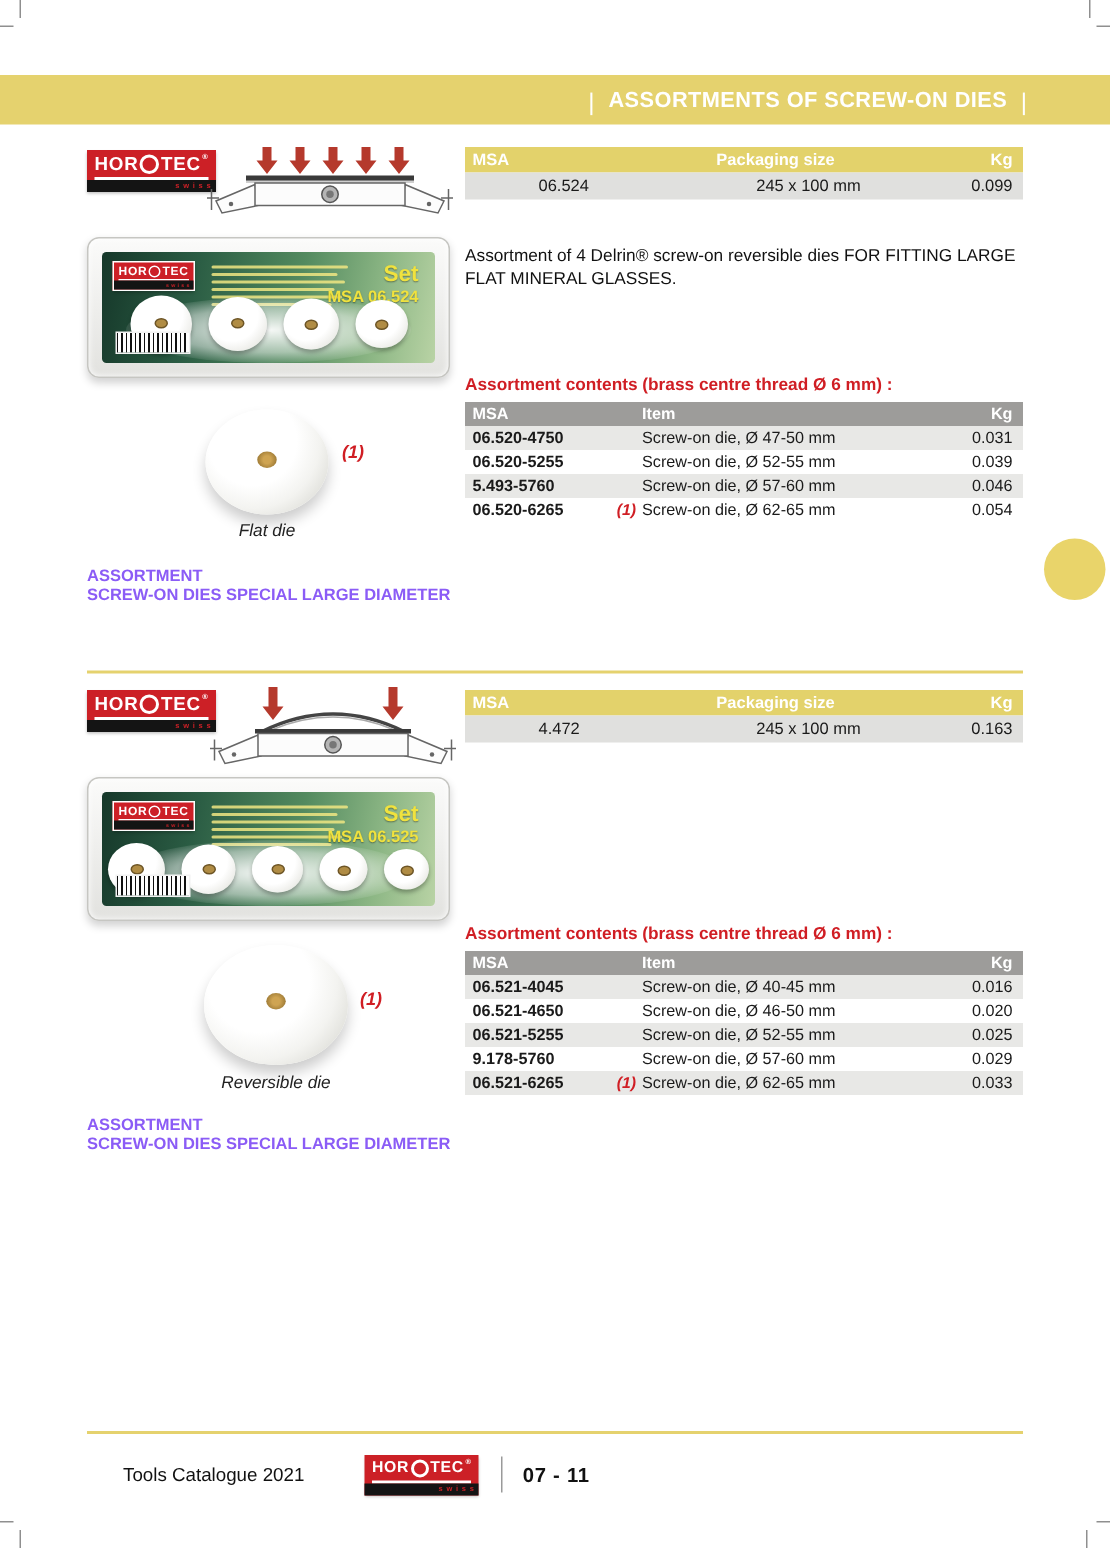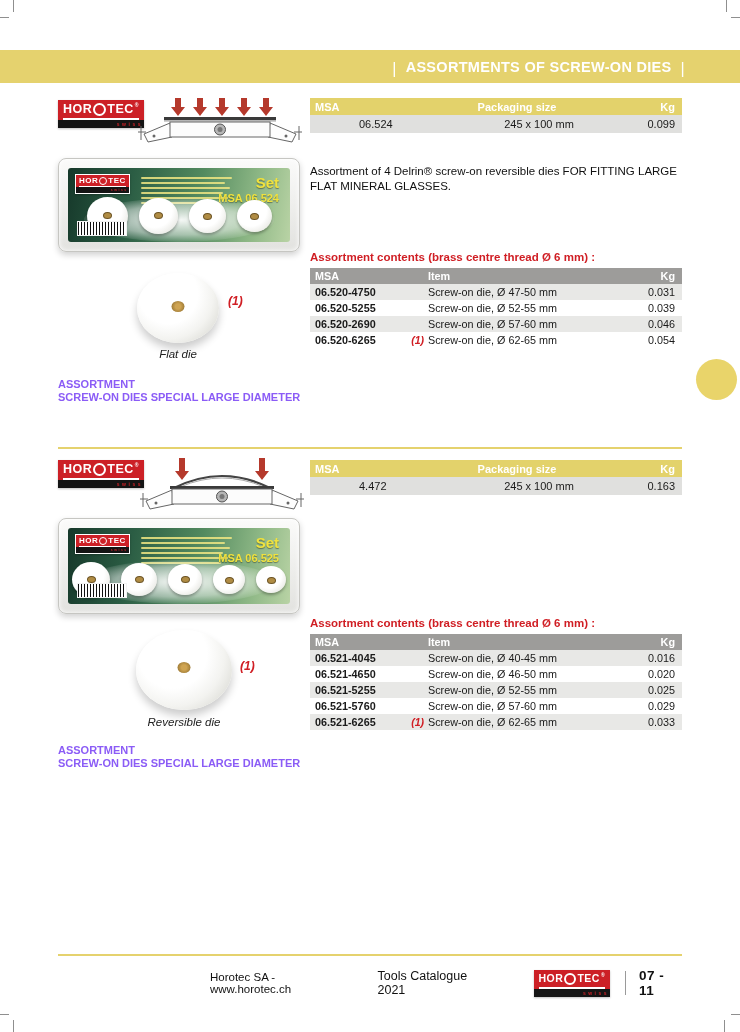--- a/index.html
+++ b/index.html
@@ -236,21 +236,21 @@
           <span class="ct-item">Screw-on die, Ø 47-50 mm</span>
           <span class="ct-kg">0.031</span>
         </div>
           <div class="ct-row">
           <span class="ct-msa">06.520-5255</span>
           <span class="ct-ref"></span>
           <span class="ct-item">Screw-on die, Ø 52-55 mm</span>
           <span class="ct-kg">0.039</span>
         </div>
           <div class="ct-row">
-          <span class="ct-msa">06.520-2690</span>
+          <span class="ct-msa">5.493-5760</span>
           <span class="ct-ref"></span>
           <span class="ct-item">Screw-on die, Ø 57-60 mm</span>
           <span class="ct-kg">0.046</span>
         </div>
           <div class="ct-row">
           <span class="ct-msa">06.520-6265</span>
           <span class="ct-ref">(1)</span>
           <span class="ct-item">Screw-on die, Ø 62-65 mm</span>
           <span class="ct-kg">0.054</span>
         </div>
@@ -375,21 +375,21 @@
           <span class="ct-item">Screw-on die, Ø 46-50 mm</span>
           <span class="ct-kg">0.020</span>
         </div>
           <div class="ct-row">
           <span class="ct-msa">06.521-5255</span>
           <span class="ct-ref"></span>
           <span class="ct-item">Screw-on die, Ø 52-55 mm</span>
           <span class="ct-kg">0.025</span>
         </div>
           <div class="ct-row">
-          <span class="ct-msa">06.521-5760</span>
+          <span class="ct-msa">9.178-5760</span>
           <span class="ct-ref"></span>
           <span class="ct-item">Screw-on die, Ø 57-60 mm</span>
           <span class="ct-kg">0.029</span>
         </div>
           <div class="ct-row">
           <span class="ct-msa">06.521-6265</span>
           <span class="ct-ref">(1)</span>
           <span class="ct-item">Screw-on die, Ø 62-65 mm</span>
           <span class="ct-kg">0.033</span>
         </div>
@@ -397,21 +397,20 @@
     </div>
 
     <div class="abs red-title" style="left:58px;top:288px;">
       <div>ASSORTMENT</div>
       <div>SCREW-ON DIES SPECIAL LARGE DIAMETER</div>
     </div>
   </div>
 
   <div class="divider" style="top:954px;"></div>
   <div class="footer">
-    <span class="f-company">Horotec SA - www.horotec.ch</span>
     <span class="f-cat">Tools Catalogue 2021</span>
     <span class="f-logo htc-logo htc-small">
       <span class="htc-top">
           <span>HOR</span>
           <span class="htc-o"></span>
           <span>TEC</span>
           <span class="htc-reg">®</span>
         </span>
       <span class="htc-bottom" style="display:block;">swiss</span>
     </span>

